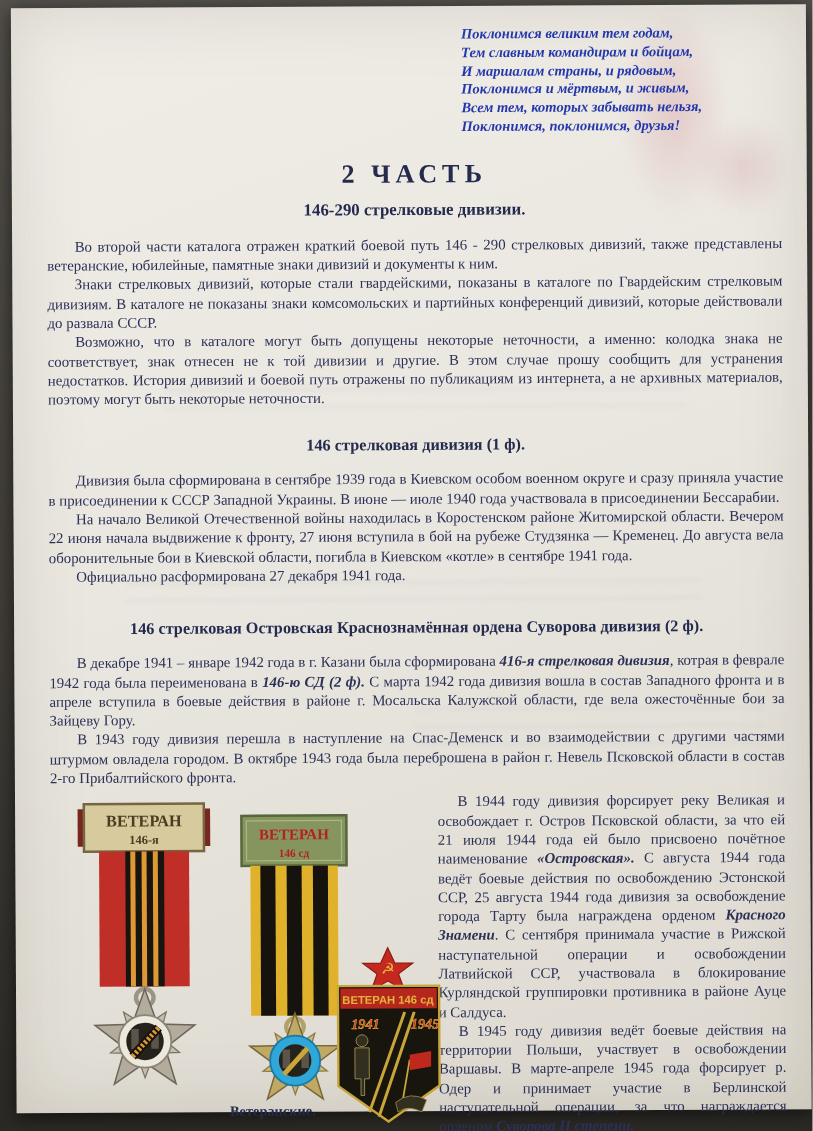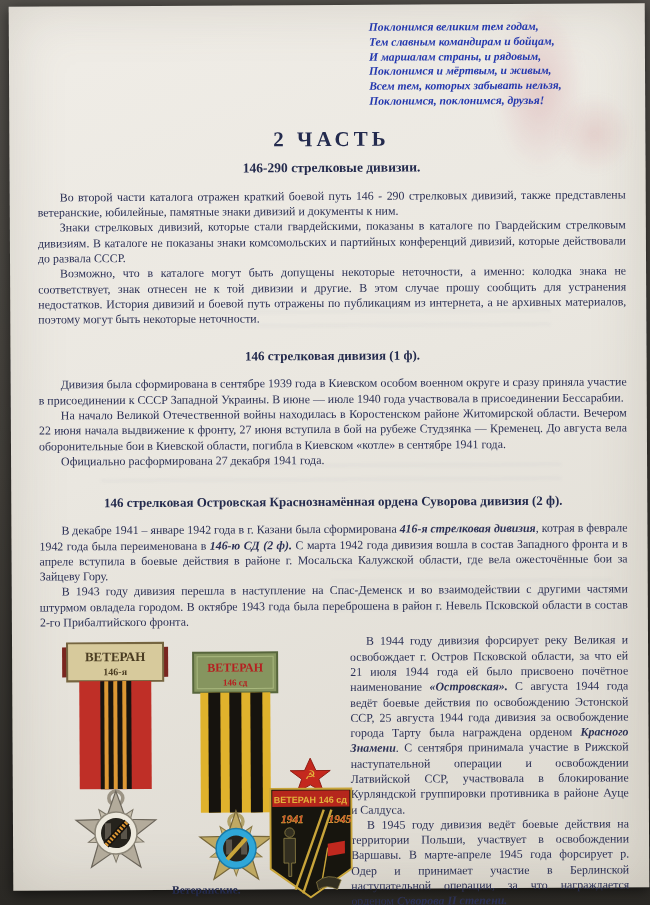--- a/index.html
+++ b/index.html
@@ -38,21 +38,21 @@
   .intro{margin-top:13px;}
   .sec-head{text-align:center;font-weight:bold;font-size:13px;color:#242b4e;margin:0;}
   .h1gap{margin-top:22px;}
   .h2gap{margin-top:26px;}
   .pgap{margin-top:12px;}
   .bi{font-weight:bold;font-style:italic;}
   .twocol{display:flex;margin-top:5px;}
   .medals{position:relative;width:306px;height:292px;flex:0 0 306px;}
   .rightcol{flex:1;padding-left:4px;}
   .rightcol .body-p{text-indent:16px;}
-  .caption{position:absolute;left:100px;top:249px;width:130px;text-align:center;
+  .caption{position:absolute;left:112px;top:249px;width:130px;text-align:center;
     font-weight:bold;font-size:11.5px;color:#242b4e;}
   svg{display:block;}
   .m1{position:absolute;left:10px;top:2px;}
   .m2{position:absolute;left:140px;top:16px;}
   .m3{position:absolute;left:220px;top:120px;}
 </style>
 </head>
 <body>
 
 <div class="paper">

